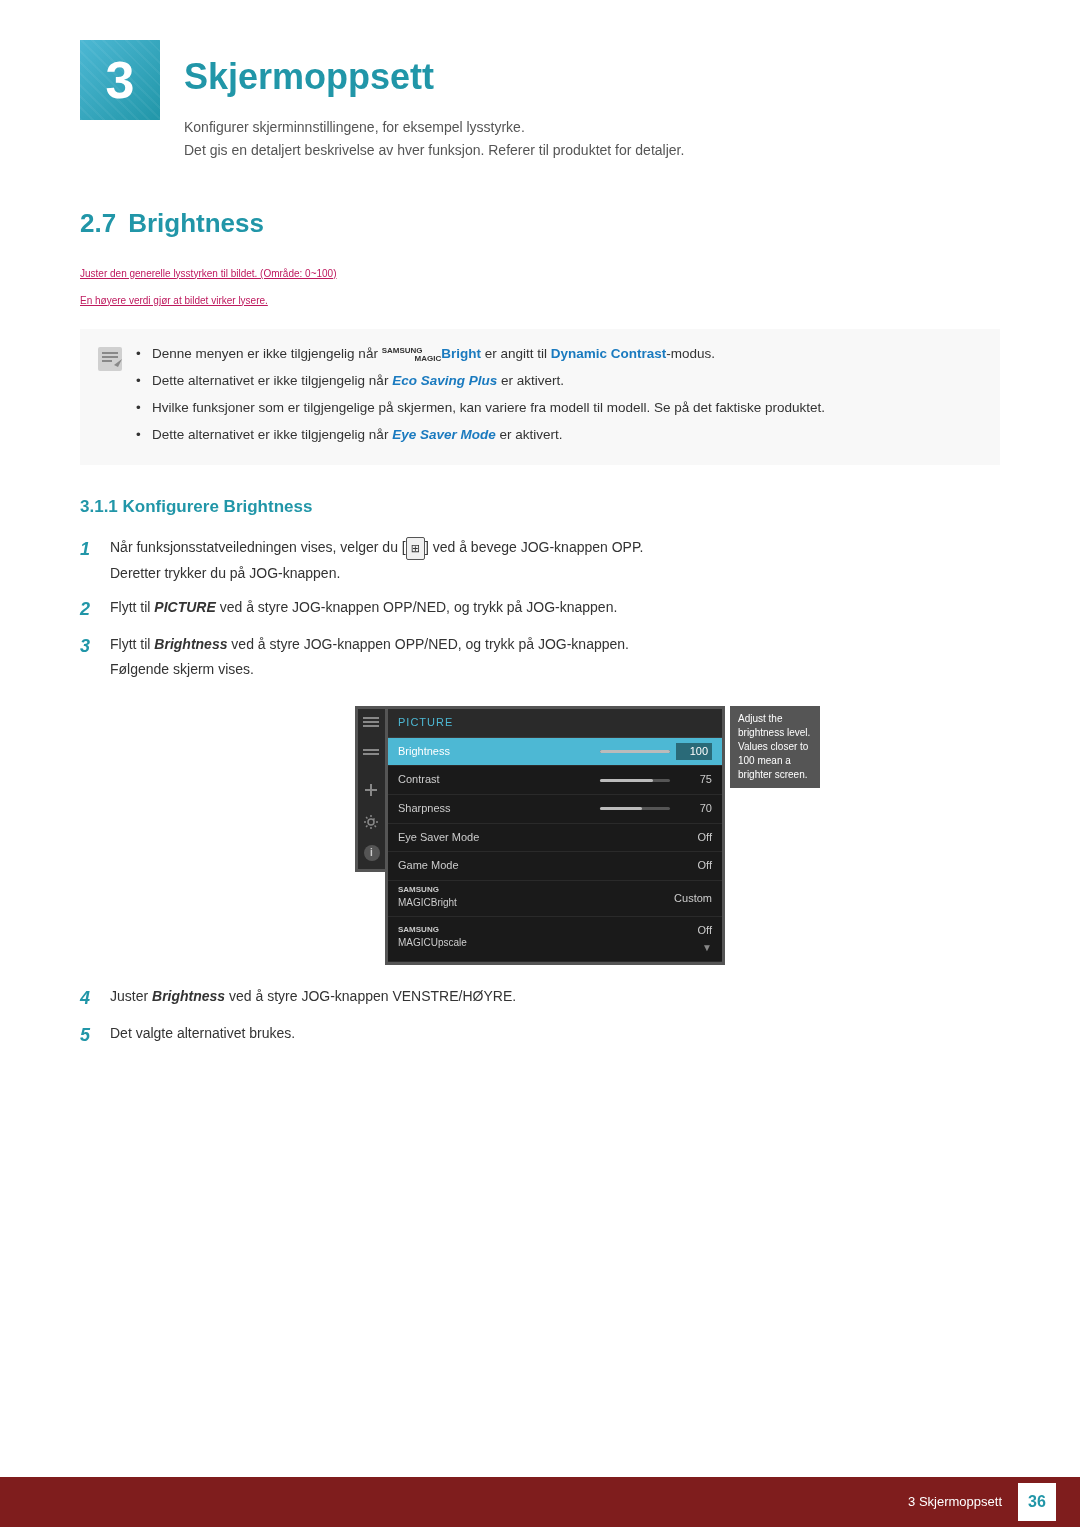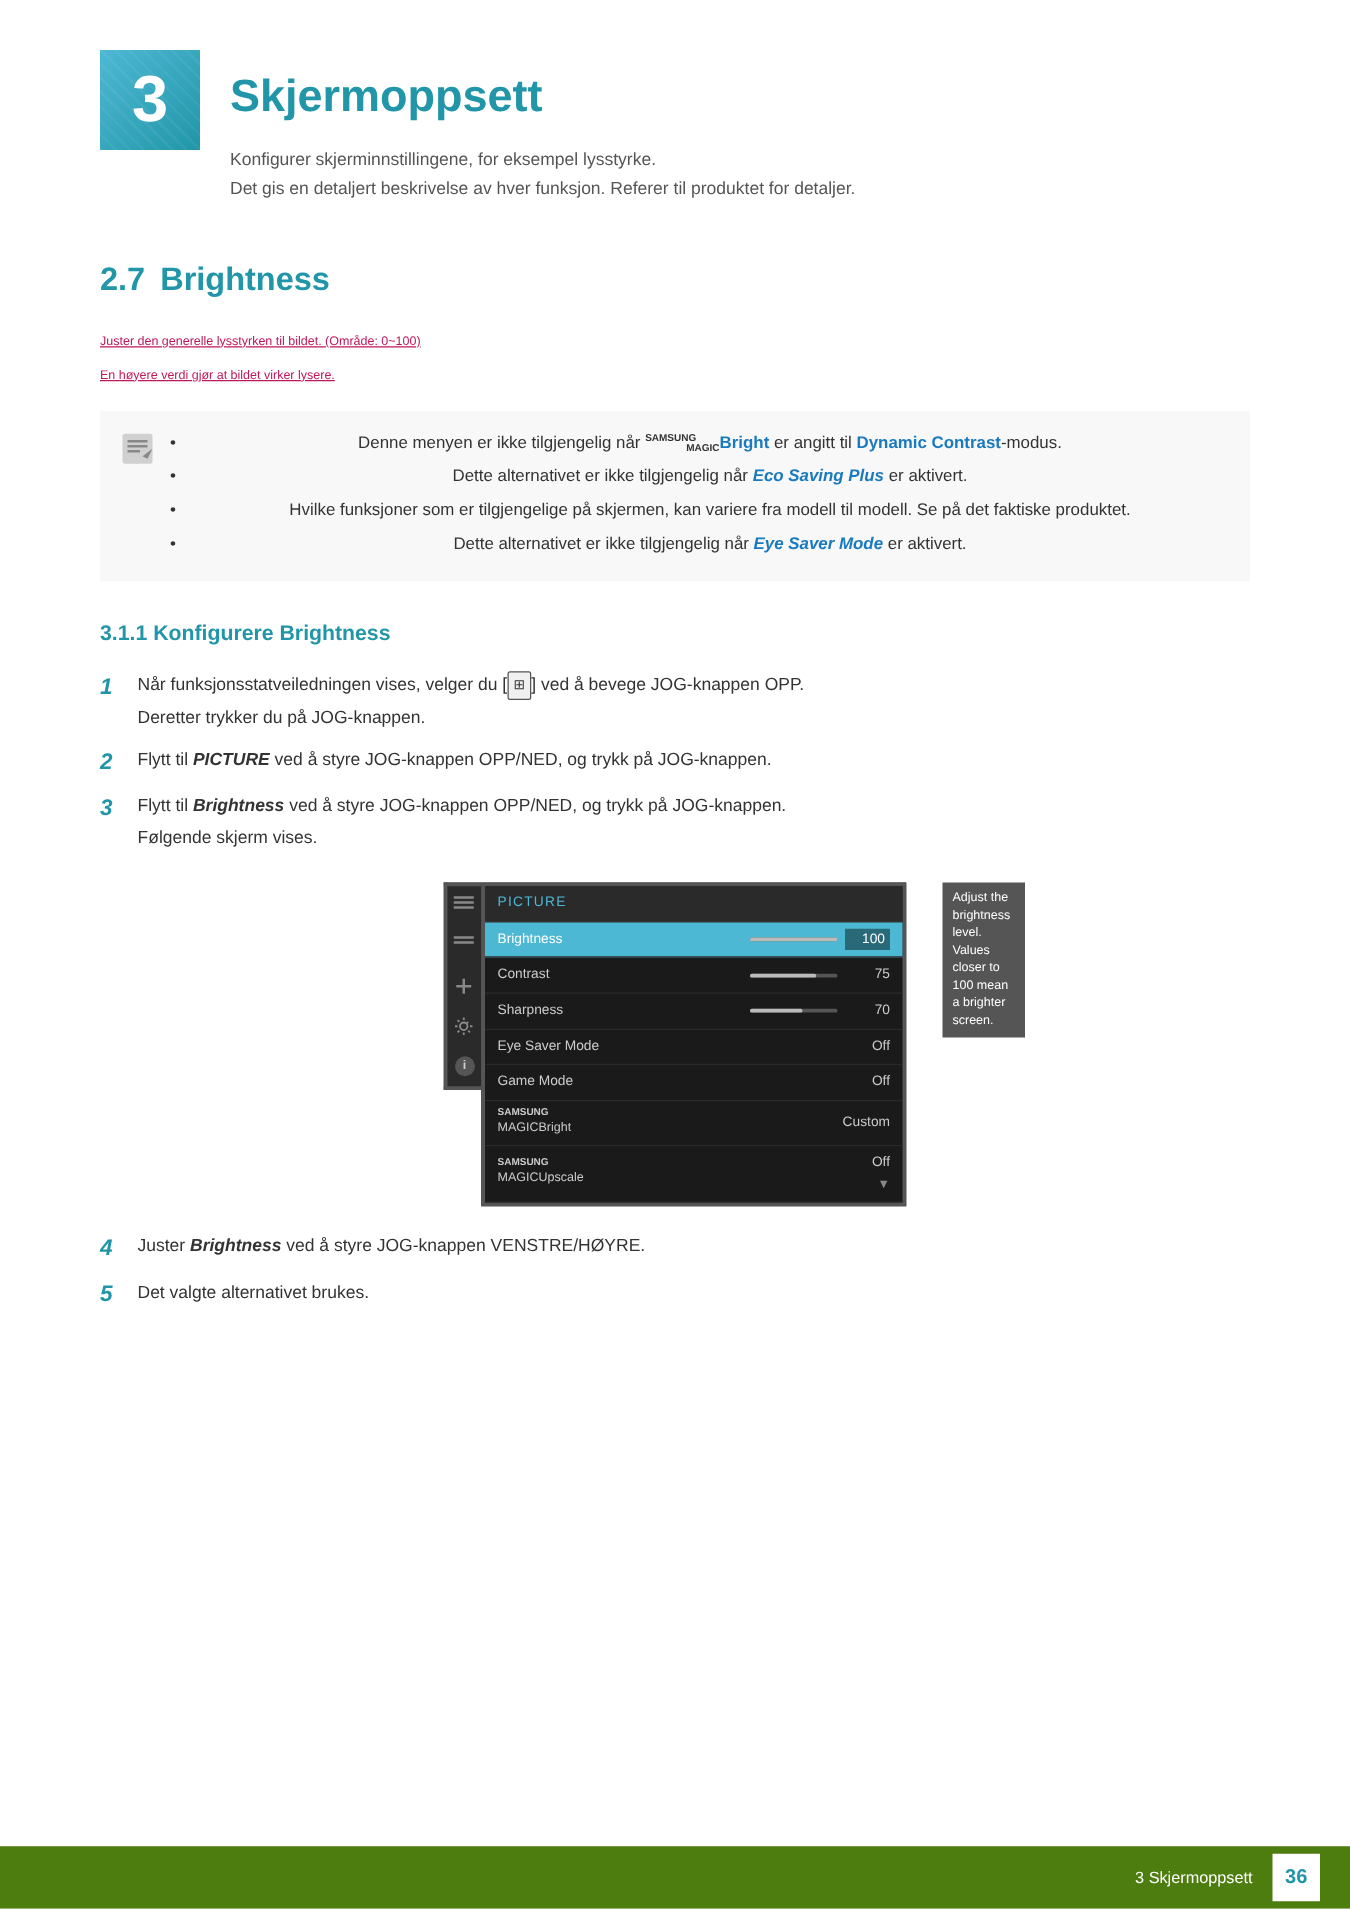--- a/index.html
+++ b/index.html
@@ -123,21 +123,20 @@
     }
 
     .note-content {
       flex: 1;
     }
 
     .note-list {
       list-style: none;
       padding: 0;
       margin: 0;
-      text-align: center;
     }
 
     .note-list li {
       font-size: 13.5px;
       color: #333;
       line-height: 1.7;
       padding-left: 16px;
       position: relative;
       margin-bottom: 4px;
     }
@@ -346,34 +345,34 @@
       color: #fff;
       background: #2a6a78;
       padding: 0 4px;
     }
 
     .tooltip-box {
       background: #555;
       color: #fff;
       font-size: 10px;
       padding: 6px 8px;
-      width: 66px;
+      width: 90px;
       line-height: 1.4;
       position: absolute;
       right: -95px;
       top: 0;
     }
 
     
     .page-footer {
       position: absolute;
       bottom: 0;
       left: 0;
       right: 0;
-      background: #4d7c0f;
+      background: #7f1d1d;
       display: flex;
       justify-content: flex-end;
       align-items: center;
       padding: 12px 24px;
       height: 50px;
     }
 
     .footer-content {
       display: flex;
       align-items: center;

